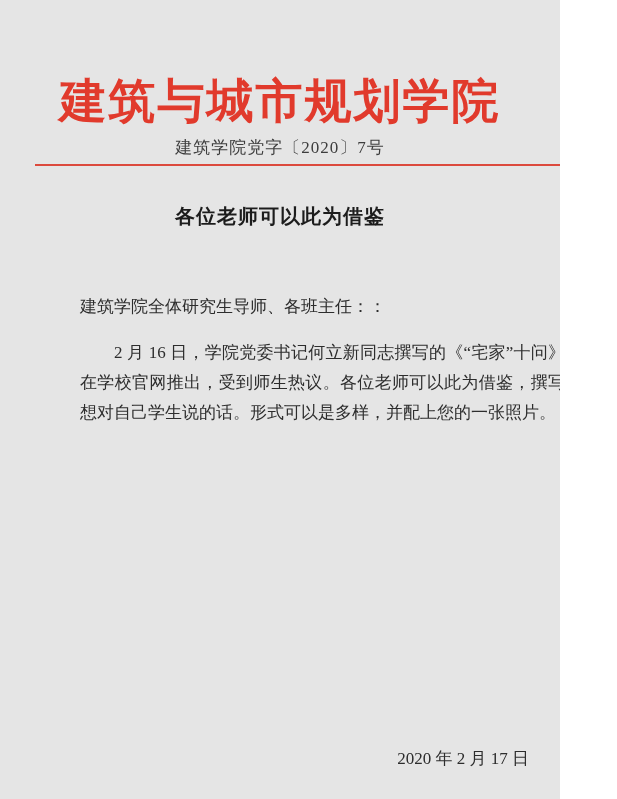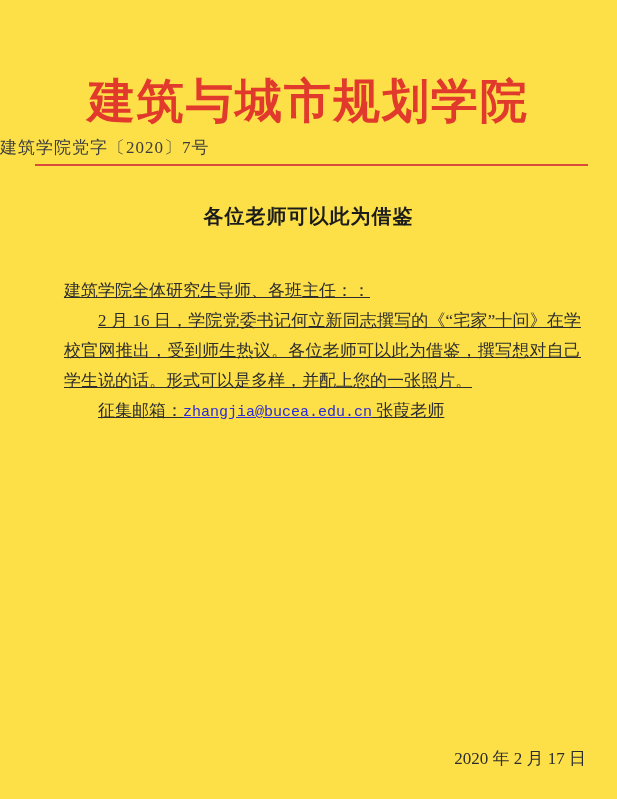--- a/index.html
+++ b/index.html
@@ -2,23 +2,23 @@
 <html><head>
 <meta charset="utf-8">
 <style>
   html, body {
     margin: 0;
     padding: 0;
     background: #ffffff;
   }
   .page {
     position: relative;
-    width: 617px;
+    width: 560px;
     height: 799px;
-    background: #fde047;
+    background: #e5e5e5;
     overflow: hidden;
     font-family: "Liberation Serif", serif;
   }
   .letterhead {
     position: absolute;
     top: 78px;
     left: 0;
     right: 0;
     text-align: center;
     font-family: "Liberation Serif", serif;
@@ -27,21 +27,21 @@
     line-height: 1;
     letter-spacing: 2px;
     color: #e13a2c;
     white-space: nowrap;
   }
   .doc-number {
     position: absolute;
     top: 138px;
     left: 0;
     right: 0;
-    text-align: left;
+    text-align: center;
     font-family: "Liberation Serif", serif;
     font-size: 17px;
     line-height: 1.2;
     letter-spacing: 1px;
     color: #3d3d3d;
   }
   .red-rule {
     position: absolute;
     top: 164px;
     left: 35px;
@@ -67,23 +67,22 @@
     top: 276px;
     left: 64px;
     width: 517px;
     font-family: "Liberation Serif", serif;
     font-size: 17px;
     line-height: 30px;
     color: #2d2d2d;
     text-align: justify;
   }
   .body-block p {
-    margin: 0;
+    margin: 16px;
     padding: 0;
-    text-decoration: underline;
   }
   .para {
     text-indent: 2em;
   }
   .salutation {
     text-indent: 0;
   }
   .email-line {
     text-align: left;
   }
@@ -115,20 +114,19 @@
 
   <div class="red-rule"></div>
 
   <div class="doc-title">
     <div>各位老师可以此为借鉴</div>
   </div>
 
   <div class="body-block">
     <p class="salutation">建筑学院全体研究生导师、各班主任：：</p>
     <p class="para">2 月 16 日，学院党委书记何立新同志撰写的《“宅家”十问》在学校官网推出，受到师生热议。各位老师可以此为借鉴，撰写想对自己学生说的话。形式可以是多样，并配上您的一张照片。</p>
-    <p class="para email-line"><span>征集邮箱：</span><a href="#" class="email-link">zhangjia@bucea.edu.cn</a><span> 张葭老师</span></p>
   </div>
 
   <div class="signature-block">
     <div>2020 年 2 月 17 日</div>
   </div>
 
 </div>
 
 </body></html>

